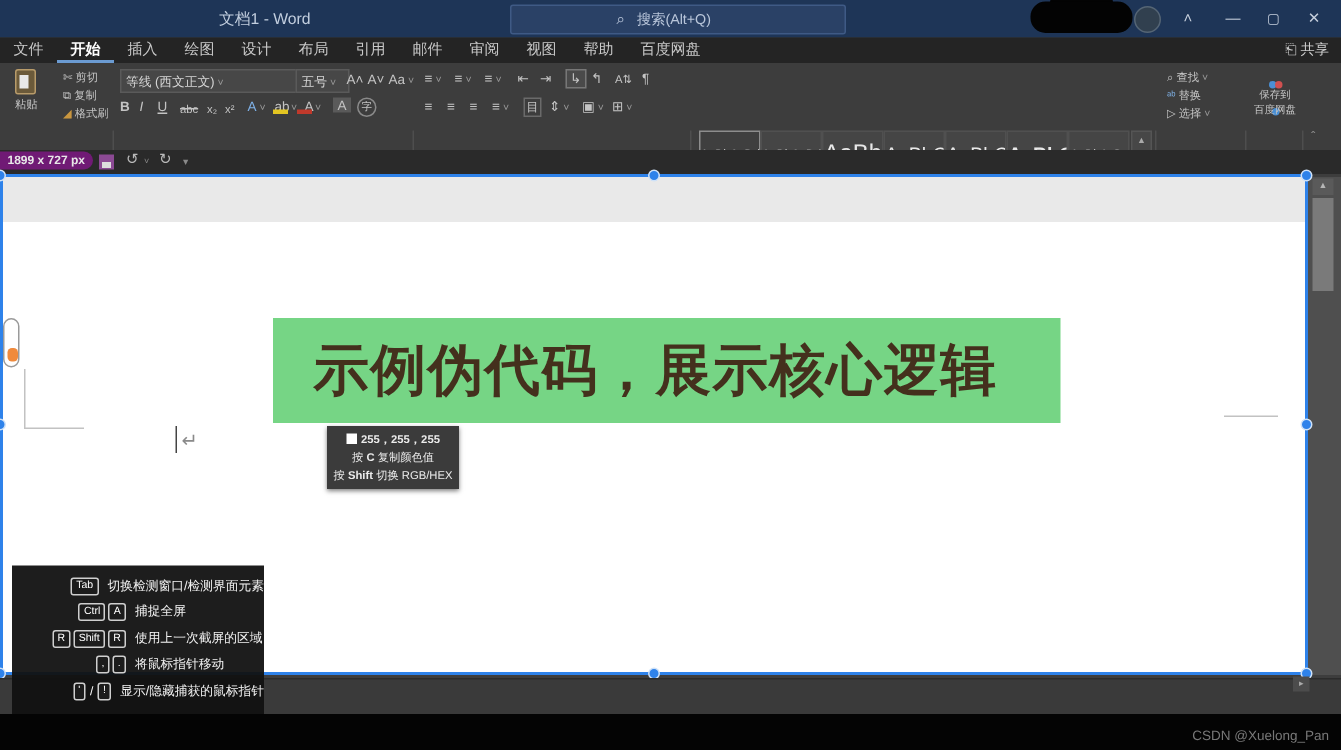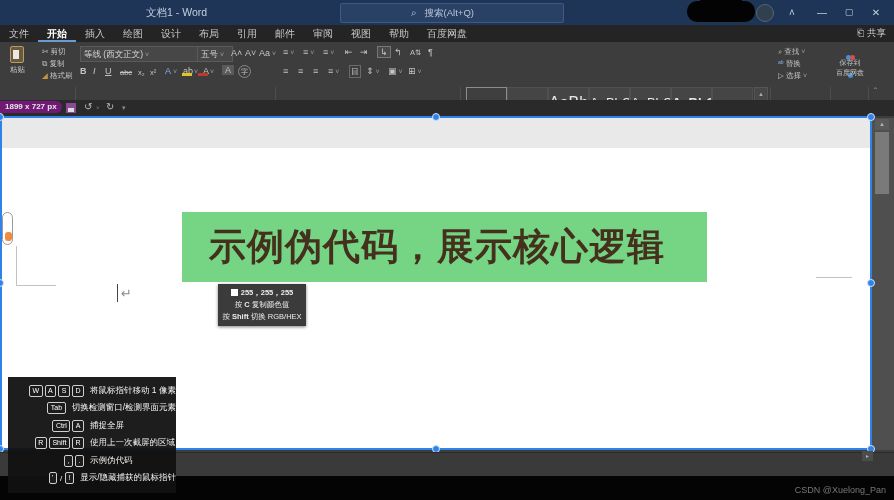--- a/index.html
+++ b/index.html
@@ -302,29 +302,20 @@
     
   </div>
   <div class="ab scorner">▸</div>
 
   <div class="ab bottombar"></div>
   <div class="ab watermark">CSDN @Xuelong_Pan</div>
 
   <div class="ab hkpanel">
     <div class="hkrow">
       <span class="hkeys">
-        <span class="key">W</span>
-        <span class="key">A</span>
-        <span class="key">S</span>
-        <span class="key">D</span>
-      </span>
-      <span class="hdesc">将鼠标指针移动 1 像素</span>
-    </div>
-    <div class="hkrow">
-      <span class="hkeys">
           <span class="key">Tab</span>
         </span>
       <span class="hdesc">切换检测窗口/检测界面元素</span>
     </div>
     <div class="hkrow">
       <span class="hkeys">
         <span class="key">Ctrl</span>
         <span class="key">A</span>
       </span>
       <span class="hdesc">捕捉全屏</span>
@@ -335,21 +326,21 @@
         <span class="key">Shift</span>
         <span class="key">R</span>
       </span>
       <span class="hdesc">使用上一次截屏的区域</span>
     </div>
     <div class="hkrow">
       <span class="hkeys">
         <span class="key">,</span>
         <span class="key">.</span>
       </span>
-      <span class="hdesc">示例伪代码</span>
+      <span class="hdesc">将鼠标指针移动</span>
     </div>
     <div class="hkrow">
       <span class="hkeys">
         <span class="key">'</span>
         <span class="hsep">/</span>
         <span class="key">!</span>
       </span>
       <span class="hdesc">显示/隐藏捕获的鼠标指针</span>
     </div>
   </div>

